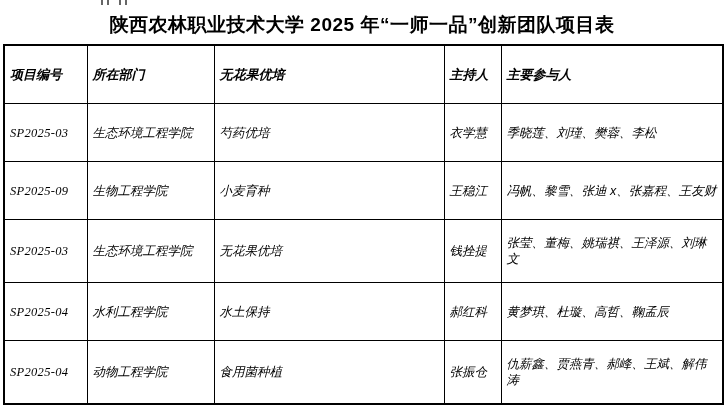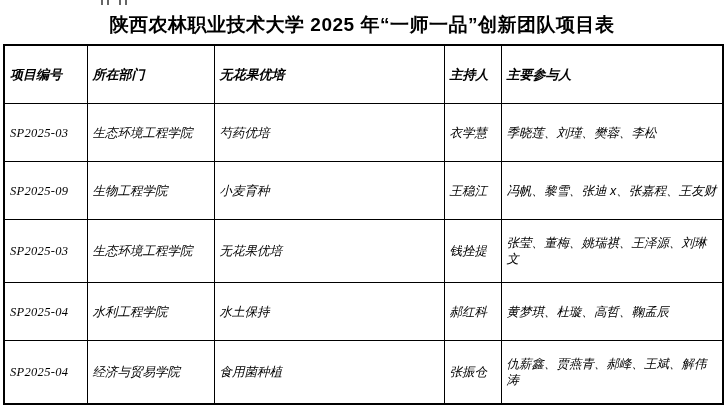--- a/index.html
+++ b/index.html
@@ -142,19 +142,19 @@
     <td class="cell-leader">郝红科</td>
     <td class="cell-members">黄梦琪、杜璇、高哲、鞠孟辰</td>
   </tr>
 
 
 
 
 
   <tr>
     <td class="cell-id">SP2025-04</td>
-    <td class="cell-dept">经济与贸易学院</td>
+    <td class="cell-dept">动物工程学院</td>
     <td class="cell-team">食用菌种植</td>
     <td class="cell-leader">张振仓</td>
     <td class="cell-members">仇薪鑫、贾燕青、郝峰、王斌、解伟涛</td>
   </tr>
 </tbody>
 </table>
 
 </body></html>

